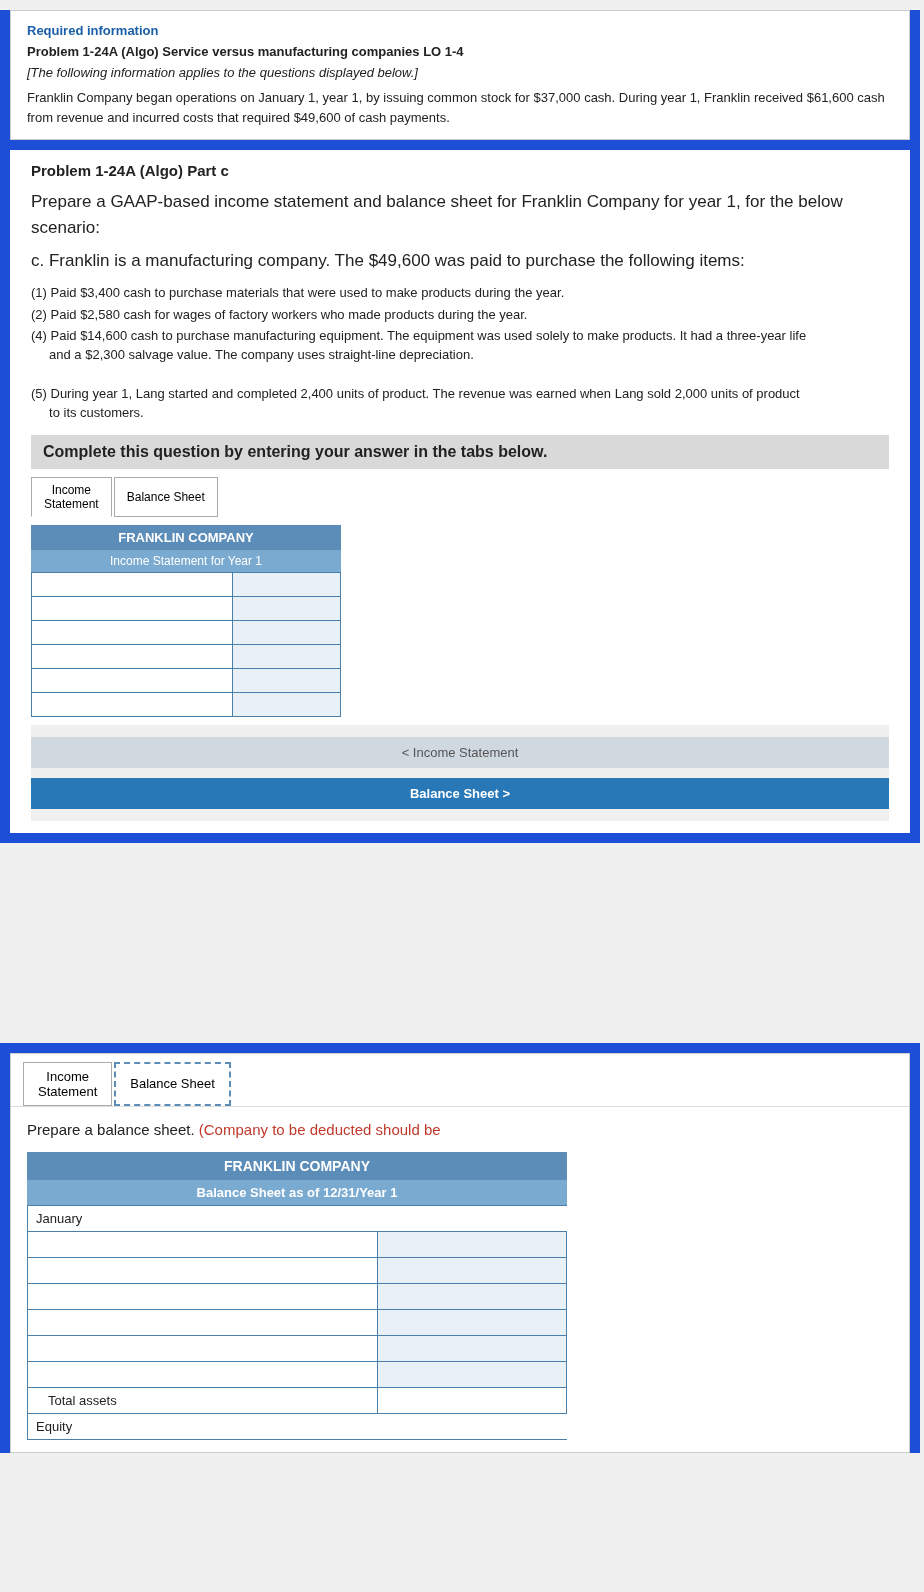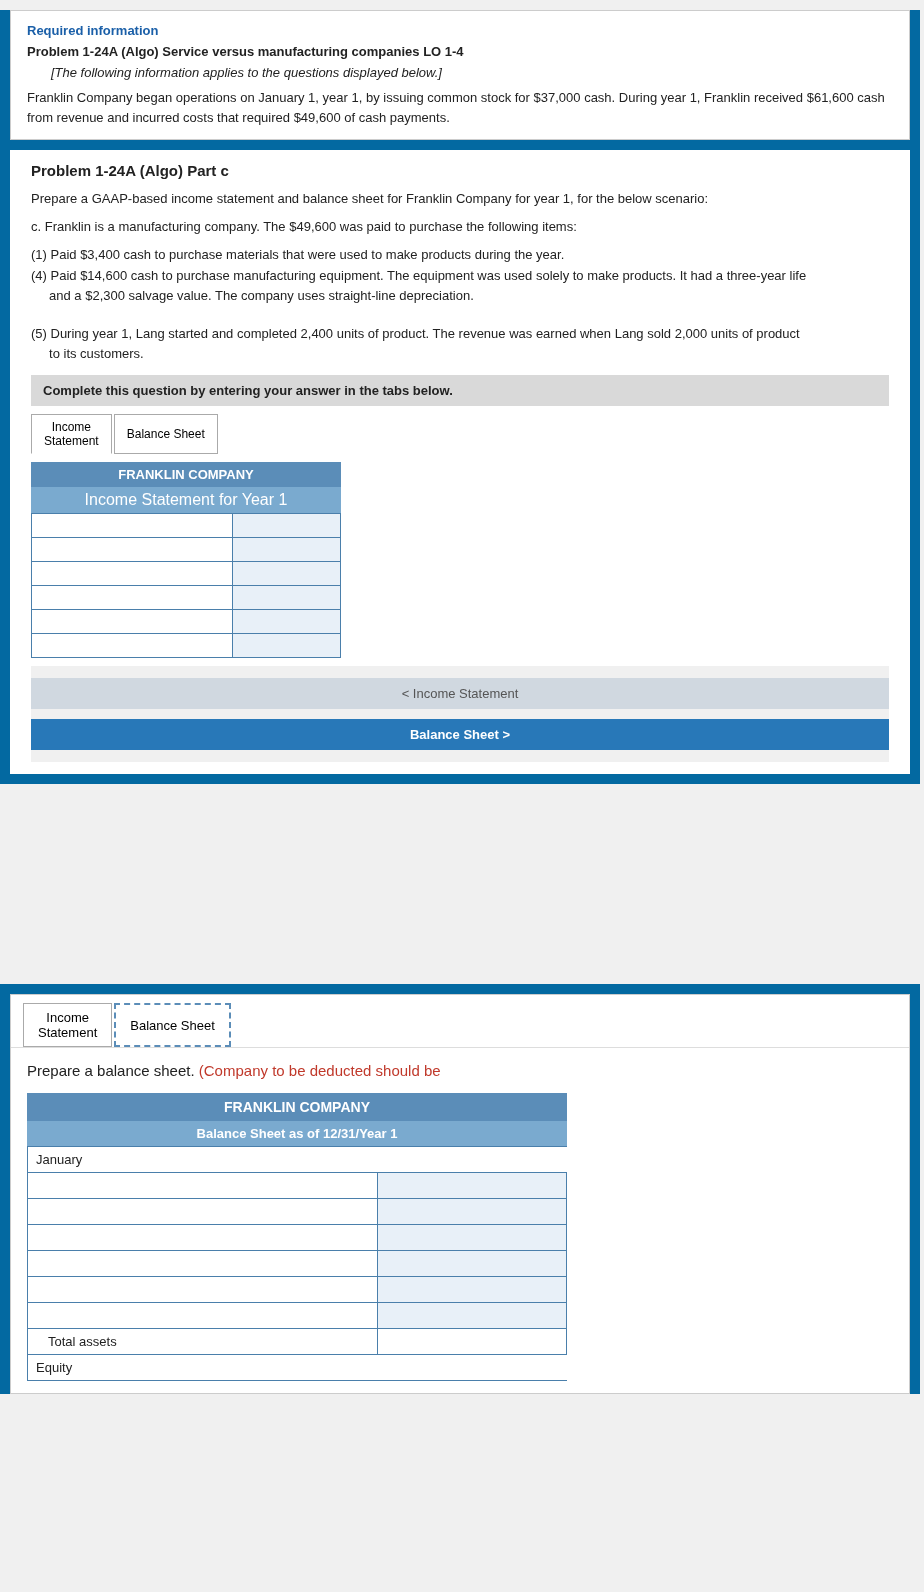--- a/index.html
+++ b/index.html
@@ -6,21 +6,21 @@
     body {
       font-family: Arial, sans-serif;
       font-size: 13px;
       background: #f0f0f0;
       color: #222;
       width: 924px;
     }
 
     .page-wrapper {
       width: 920px;
-      background: #0369a1;
+      background: #1d4ed8;
     }
 
     
     .top-section {
       background: #fff;
       border: 1px solid #ccc;
       margin: 10px;
       padding: 12px 16px;
     }
 
@@ -34,21 +34,20 @@
     .problem-title {
       font-weight: bold;
       font-size: 13px;
       margin-bottom: 6px;
     }
 
     .italic-note {
       font-style: italic;
       font-size: 13px;
       margin-bottom: 8px;
-      margin-left: 24px;
     }
 
     .problem-desc {
       font-size: 13px;
       line-height: 1.5;
     }
 
     
     .part-c-section {
       background: #fff;
@@ -56,35 +55,35 @@
       padding: 12px 21px;
     }
 
     .part-c-title {
       font-weight: bold;
       font-size: 15px;
       margin-bottom: 10px;
     }
 
     .part-c-intro {
-      font-size: 13px;
+      font-size: 17px;
       margin-bottom: 8px;
       line-height: 1.5;
     }
 
     .part-c-list {
       font-size: 13px;
       line-height: 1.7;
       margin-bottom: 12px;
     }
 
     .tabs-instruction {
       background: #d9d9d9;
       padding: 8px 12px;
-      font-size: 13px;
+      font-size: 16px;
       font-weight: bold;
       margin-bottom: 0;
     }
 
     .tab-buttons {
       display: flex;
       border-bottom: none;
       margin-top: 8px;
     }
 
@@ -126,21 +125,21 @@
       text-align: center;
       font-weight: bold;
       font-size: 13px;
       padding: 5px 4px;
     }
 
     .statement-subheader {
       background: #7aaacf;
       color: #fff;
       text-align: center;
-      font-size: 16px;
+      font-size: 12px;
       padding: 4px 4px;
     }
 
     .statement-table {
       width: 100%;
       border-collapse: collapse;
       background: #fff;
     }
 
     .statement-table td {
@@ -313,20 +312,21 @@
     <div class="italic-note">[The following information applies to the questions displayed below.]</div>
     <div class="problem-desc">Franklin Company began operations on January 1, year 1, by issuing common stock for $37,000 cash. During year 1, Franklin received $61,600 cash from revenue and incurred costs that required $49,600 of cash payments.</div>
   </div>
 
   <div class="part-c-section">
     <div class="part-c-title">Problem 1-24A (Algo) Part c</div>
     <div class="part-c-intro">Prepare a GAAP-based income statement and balance sheet for Franklin Company for year 1, for the below scenario:</div>
     <div class="part-c-intro">c. Franklin is a manufacturing company. The $49,600 was paid to purchase the following items:</div>
     <div class="part-c-list">
       <div>(1) Paid $3,400 cash to purchase materials that were used to make products during the year.</div>
+      <div>(2) Paid $2,580 cash for wages of factory workers who made products during the year.</div>
       <div style="line-height:1.5; margin-bottom:19px;">
         (4) Paid $14,600 cash to purchase manufacturing equipment. The equipment was used solely to make products. It had a three-year life<br>
         &nbsp;&nbsp;&nbsp;&nbsp;&nbsp;and a $2,300 salvage value. The company uses straight-line depreciation.
       </div>
       <div style="line-height:1.5;">
         (5) During year 1, Lang started and completed 2,400 units of product. The revenue was earned when Lang sold 2,000 units of product<br>
         &nbsp;&nbsp;&nbsp;&nbsp;&nbsp;to its customers.
       </div>
     </div>
 

